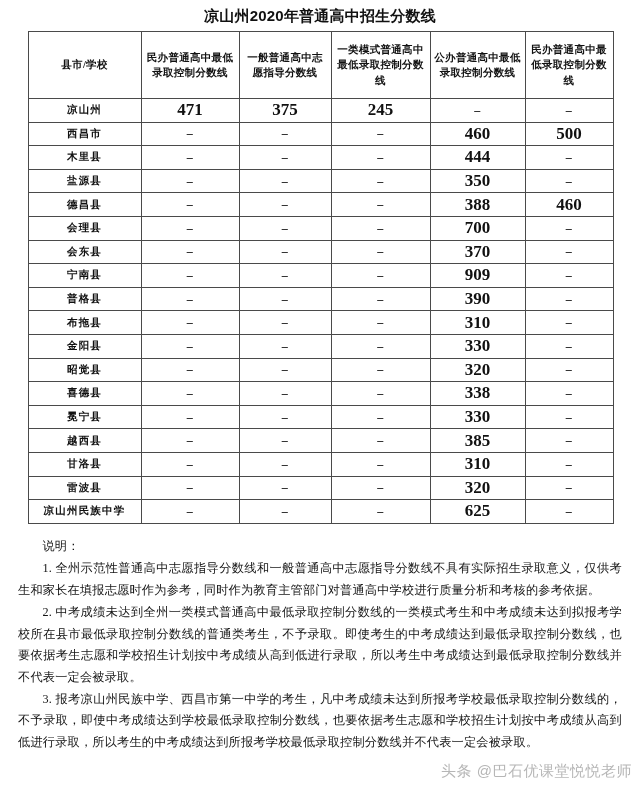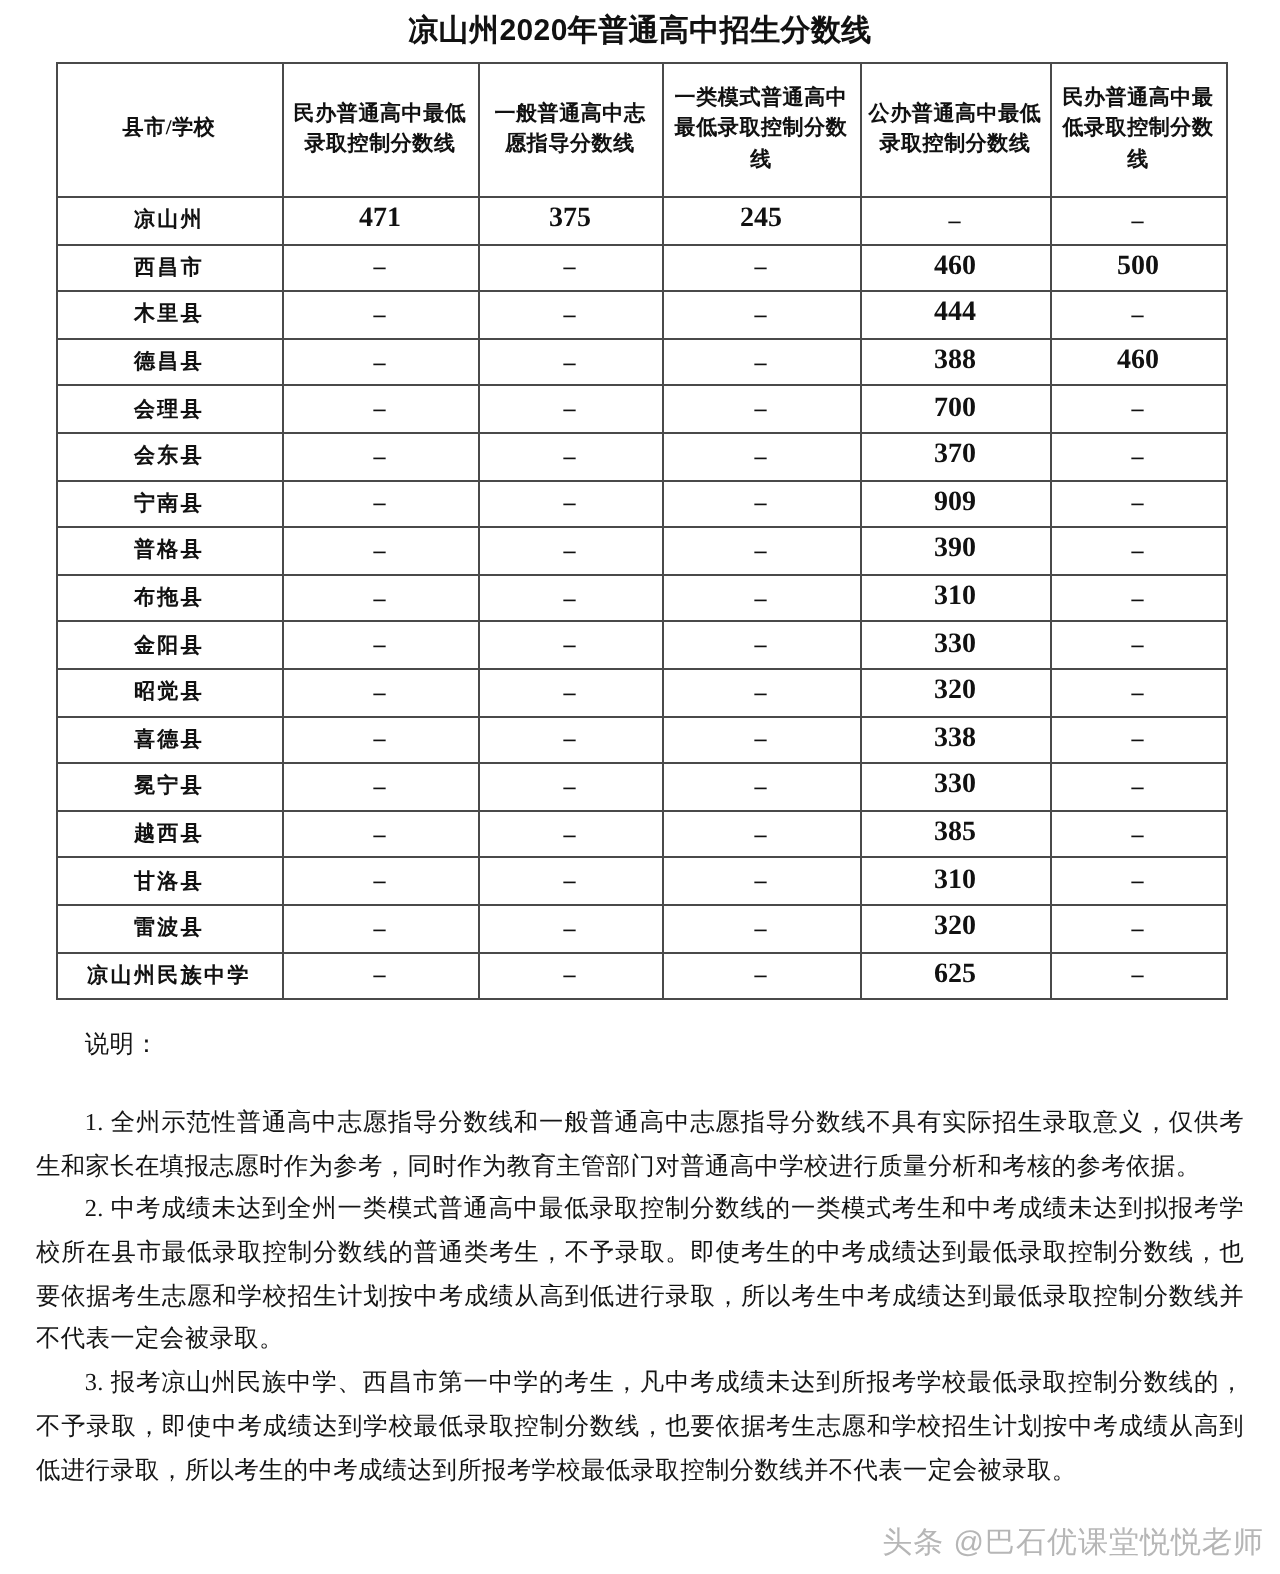--- a/index.html
+++ b/index.html
@@ -64,21 +64,21 @@
     font-weight: bold;
     letter-spacing: 0.4px;
   }
   table.score-table tbody td.region {
     font-size: 10.5px;
     font-weight: bold;
     letter-spacing: 1.2px;
   }
   table.score-table tbody td.num {
     font-family: "Liberation Serif", "DejaVu Serif", serif;
-    font-size: 14px;
+    font-size: 17px;
     font-weight: bold;
     letter-spacing: 0;
   }
   table.score-table tbody td.dash {
     font-size: 12px;
     font-weight: bold;
   }
   col.c0 { width: 113px; }
   col.c1 { width: 98px; }
   col.c2 { width: 92px; }
@@ -91,21 +91,21 @@
     font-size: 12.2px;
     line-height: 1.78;
     color: #141414;
     text-align: justify;
     font-family: "Liberation Serif", "DejaVu Serif", serif;
     letter-spacing: 0.2px;
   }
   .notes .notes-head {
     text-indent: 2em;
     font-weight: normal;
-    margin: 0 0 17px 0;
+    margin: 0 0 1px 0;
   }
   .notes p.note-item {
     margin: 0;
     text-indent: 2em;
   }
   .watermark {
     position: absolute;
     right: 8px;
     bottom: 6px;
     font-family: "Liberation Sans", "DejaVu Sans", sans-serif;
@@ -163,20 +163,28 @@
           </tr>
         <tr>
             <td class="region">木里县</td>
             <td class="dash">–</td>
             <td class="dash">–</td>
             <td class="dash">–</td>
             <td class="num">444</td>
             <td class="dash">–</td>
           </tr>
         <tr>
+            <td class="region">盐源县</td>
+            <td class="dash">–</td>
+            <td class="dash">–</td>
+            <td class="dash">–</td>
+            <td class="num">350</td>
+            <td class="dash">–</td>
+          </tr>
+        <tr>
             <td class="region">德昌县</td>
             <td class="dash">–</td>
             <td class="dash">–</td>
             <td class="dash">–</td>
             <td class="num">388</td>
             <td class="num">460</td>
           </tr>
         <tr>
             <td class="region">会理县</td>
             <td class="dash">–</td>

